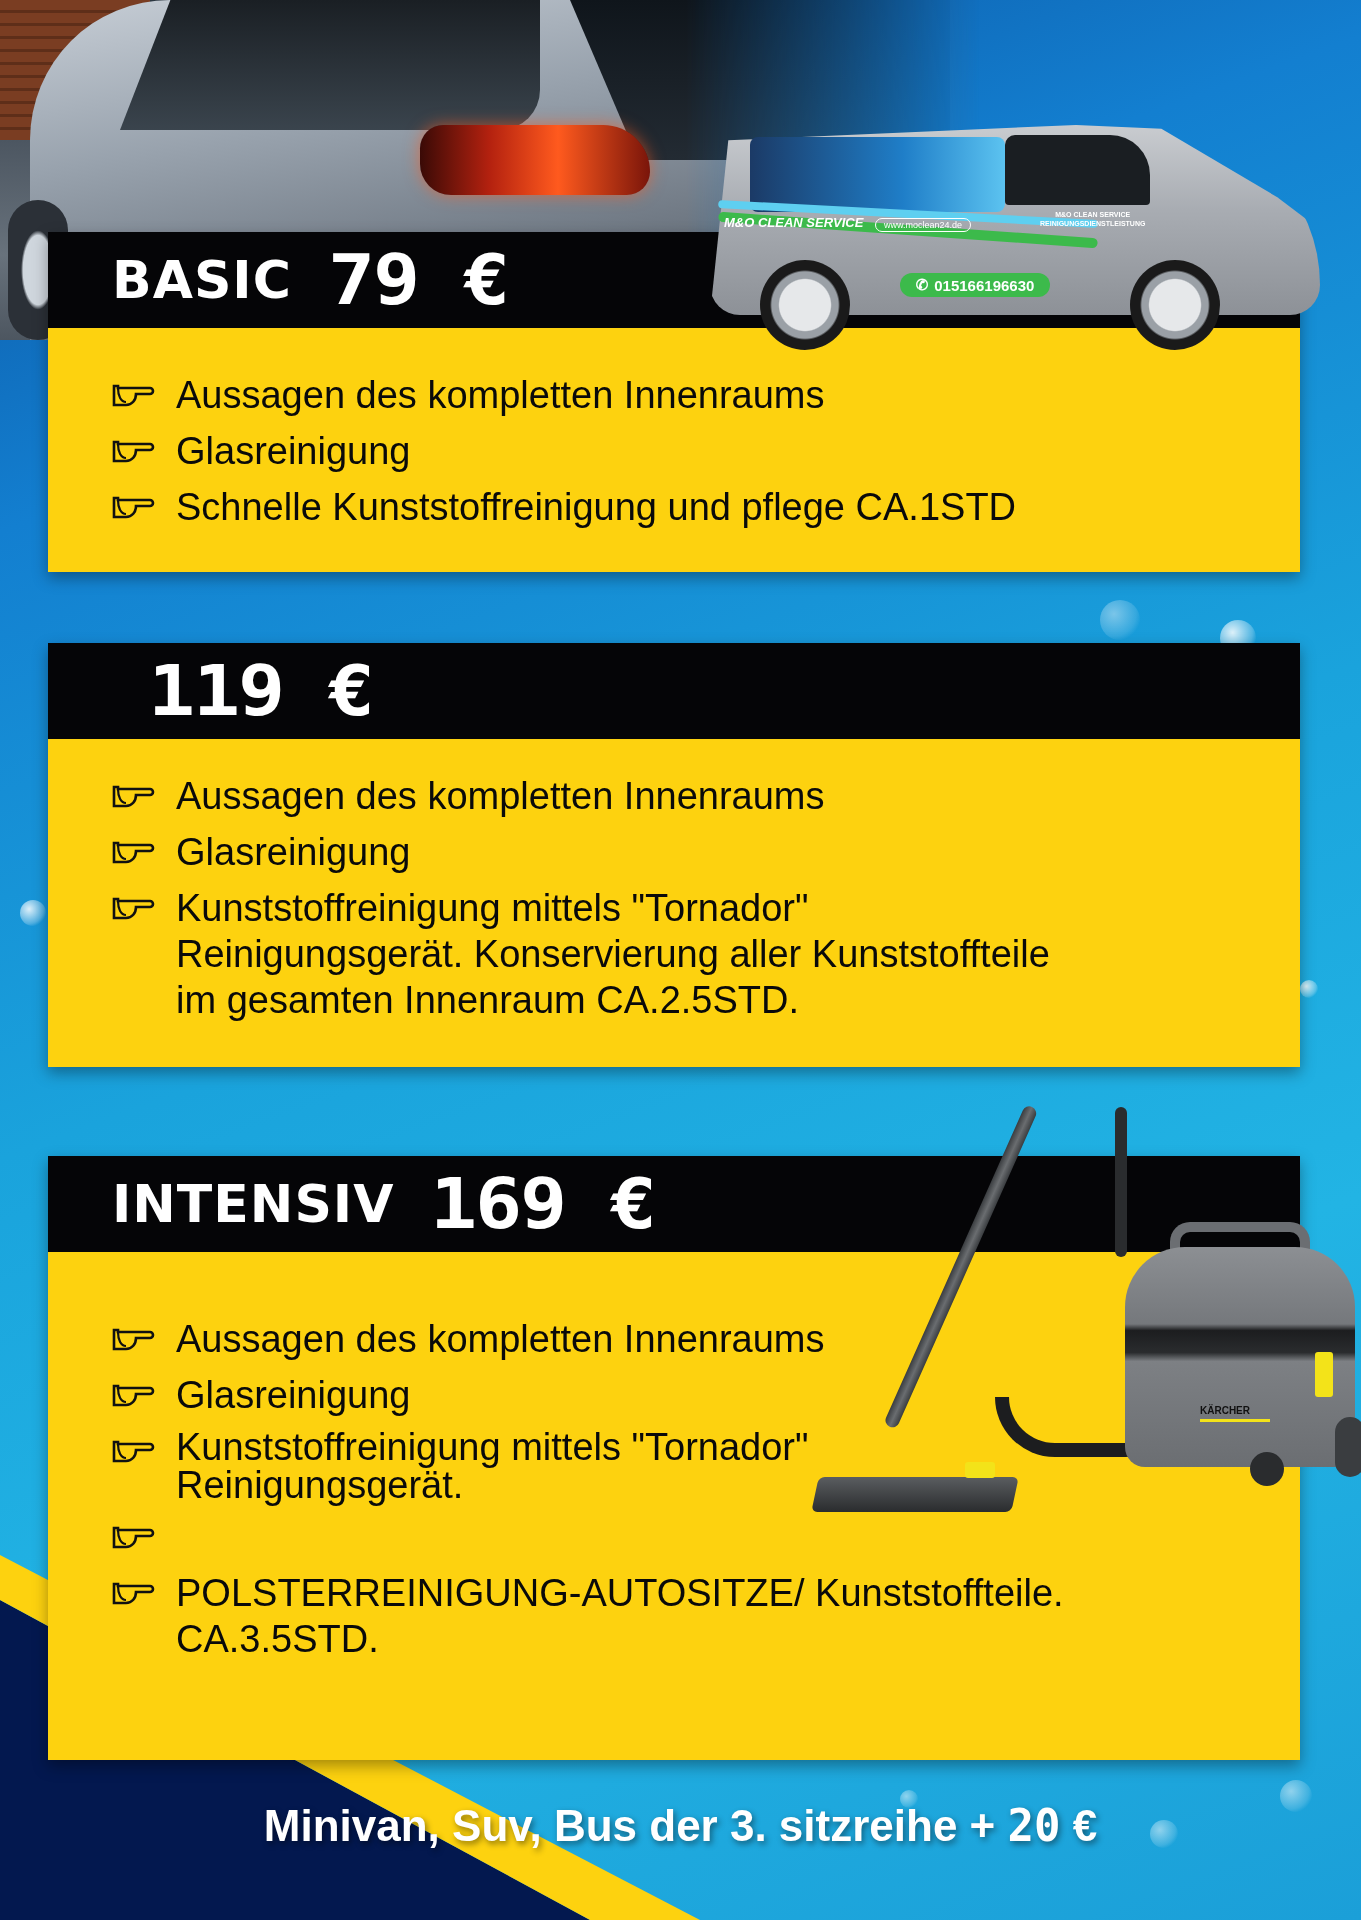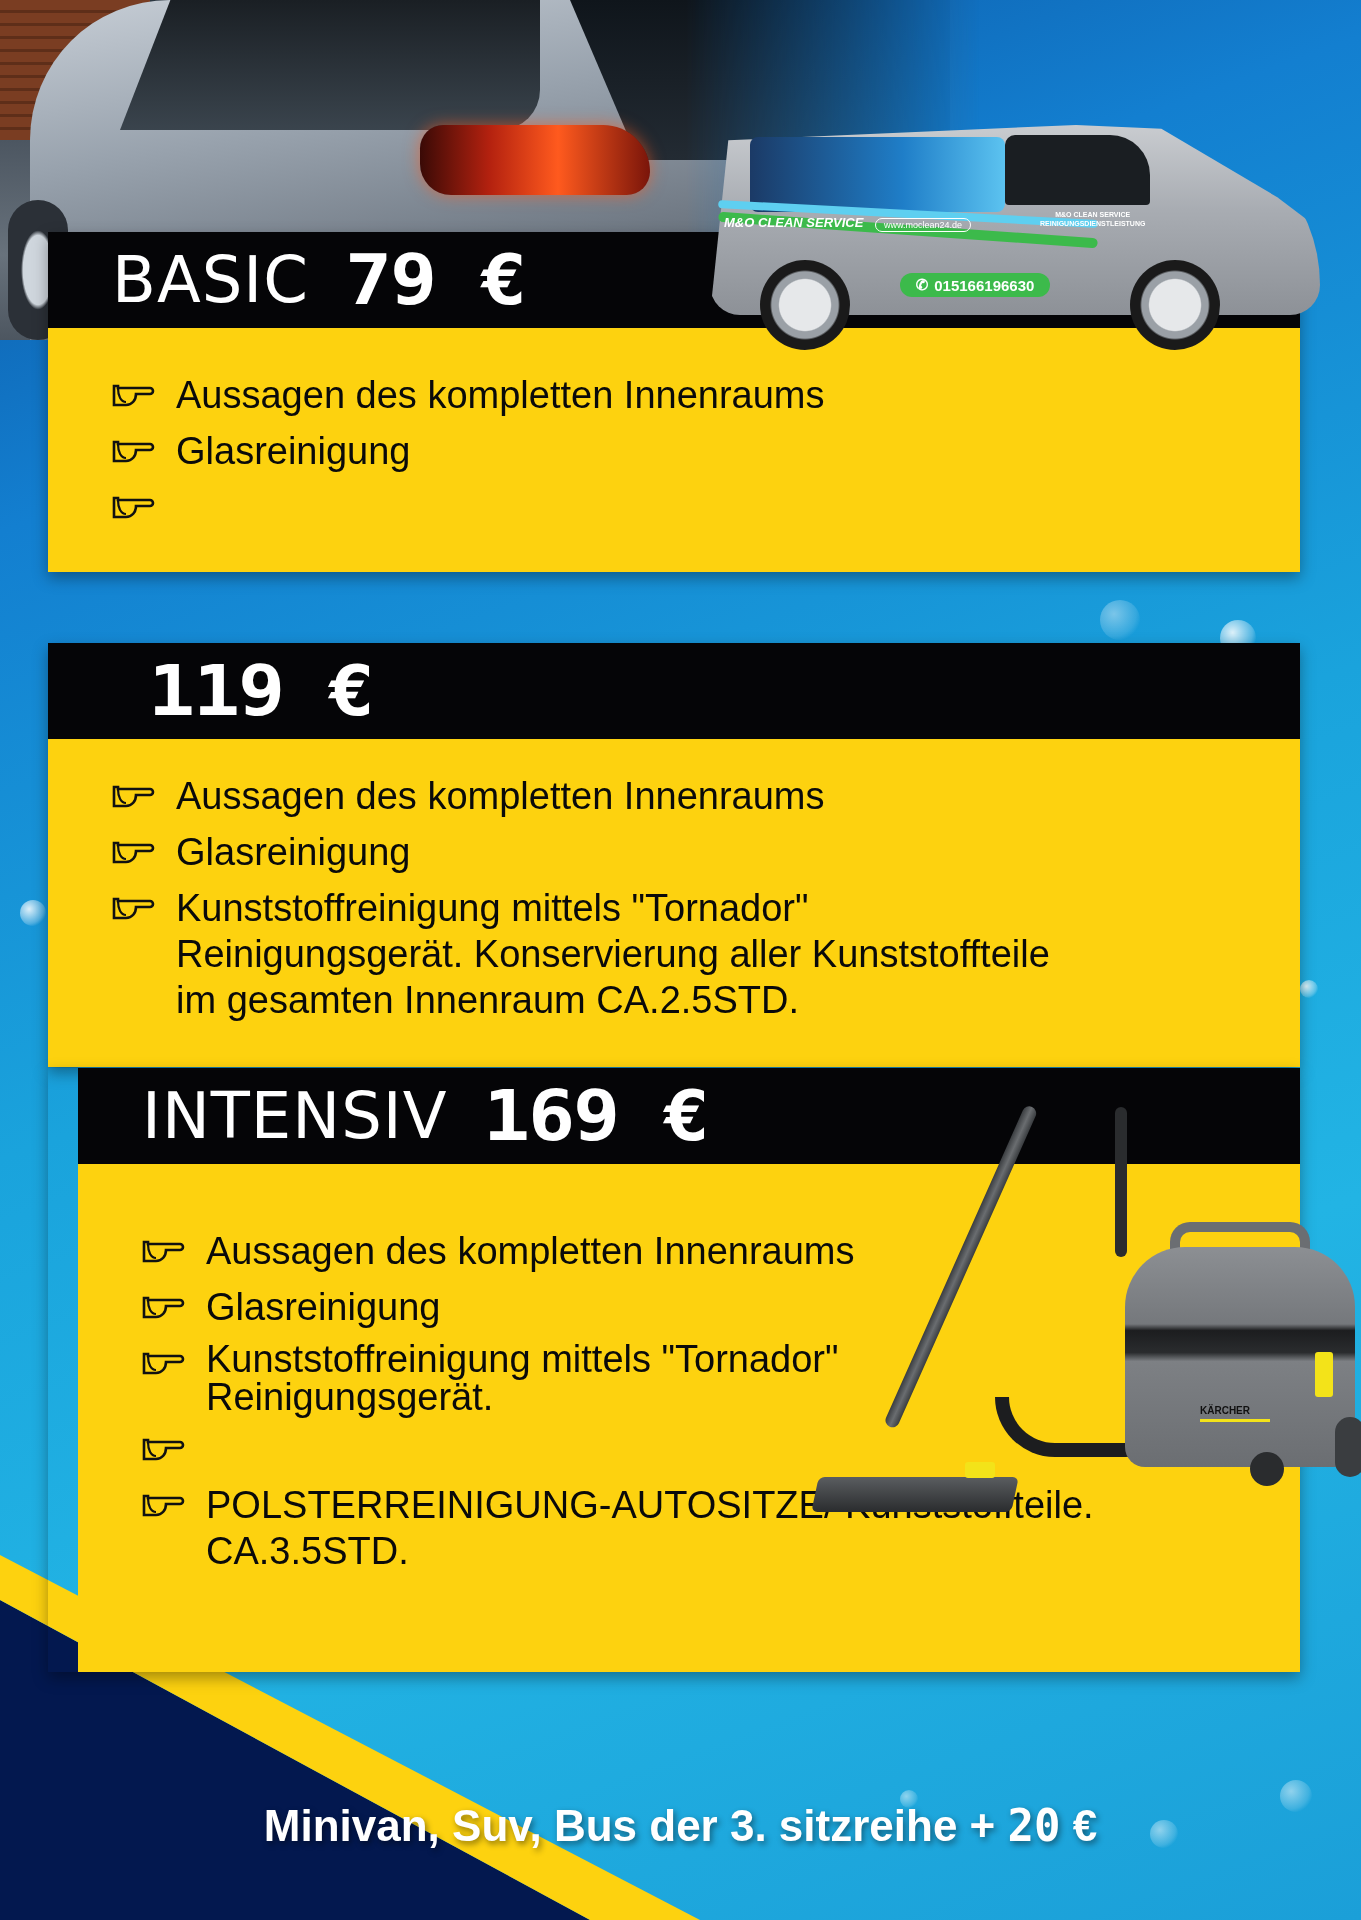--- a/index.html
+++ b/index.html
@@ -22,21 +22,21 @@
   .photo .house { position: absolute; left: 0; top: 0; width: 150px; height: 140px; background: repeating-linear-gradient(180deg, #7a3d22 0 10px, #5e2e19 10px 13px); }
   .photo .car-body { position: absolute; left: 30px; top: 0; width: 900px; height: 340px; border-radius: 140px 220px 0 0; background: linear-gradient(170deg, #c7ced6 0%, #98a2ad 35%, #6c7580 70%, #444c55 100%); }
   .photo .window { position: absolute; left: 120px; top: 0; width: 420px; height: 130px; background: linear-gradient(180deg, #1a1f24, #3a444d); border-radius: 0 0 40px 0; clip-path: polygon(12% 0, 100% 0, 100% 100%, 0 100%); }
   .photo .rear-glass { position: absolute; left: 570px; top: 0; width: 380px; height: 160px; background: linear-gradient(180deg, #0f151b, #232b33); clip-path: polygon(0 0, 100% 0, 100% 100%, 18% 100%); }
   .photo .taillight { position: absolute; left: 420px; top: 125px; width: 230px; height: 70px; border-radius: 30px 60px 30px 40px; background: linear-gradient(90deg, #3a0a06, #b3210f 30%, #ff5a1e 60%, #7a150a); box-shadow: 0 0 16px rgba(255,90,30,0.6); }
   .photo .wheel { position: absolute; left: 8px; top: 200px; width: 60px; height: 140px; border-radius: 30px; background: radial-gradient(ellipse at center, #cfd6dd 0 35%, #2b3037 40% 100%); }
 
   
   .card { position: absolute; left: 48px; width: 1252px; box-shadow: 0 6px 14px rgba(0,0,0,0.35); }
   .card-head { background: #050507; color: #fff; display: flex; align-items: center; padding-left: 64px; height: 96px; }
-  .card-title { font-family: "DejaVu Sans", sans-serif; font-weight: normal; font-size: 64px; letter-spacing: 1px; }
+  .card-title { font-family: "DejaVu Sans", sans-serif; font-weight: bold; font-size: 52px; letter-spacing: 1px; }
   .card-price { font-family: "DejaVu Sans Mono", monospace; font-weight: bold; font-size: 70px; margin-left: 36px; letter-spacing: -2px; transform: scaleX(1.12); transform-origin: left center; }
   .card-body { background: #fdd20f; padding: 50px 0 0 64px; }
   .item { display: flex; align-items: flex-start; font-size: 38px; line-height: 46px; color: #0a0a0a; margin-bottom: 10px; }
   .hand { width: 48px; height: 46px; flex: 0 0 48px; margin-right: 16px; display: flex; align-items: center; }
   .hand svg { width: 46px; height: 24px; }
   .item-text { white-space: pre-line; }
 
   
   .van { position: absolute; left: 710px; top: 115px; width: 620px; height: 240px; }
   .van .shell { position: absolute; left: 0; top: 10px; width: 610px; height: 190px; border-radius: 40px 160px 30px 30px; background: linear-gradient(180deg, #c9ccd0 0%, #a8acb2 45%, #8d9197 100%); clip-path: polygon(3% 8%, 60% 0, 74% 2%, 93% 38%, 100% 55%, 100% 100%, 0 100%); }
@@ -121,20 +121,21 @@
         </span>
       <span class="item-text">Glasreinigung</span>
     </div>
     <div class="item">
       <span class="hand">
           <svg viewBox="0 0 46 24">
             <path d="M2 3h4v2h32a3 3 0 0 1 0 6H24c0 6-4 11-10 11H2z" fill="none" stroke="#111" stroke-width="2.6"></path>
             <path d="M6 5c0 8 3 14 8 14" fill="none" stroke="#111" stroke-width="2.2"></path>
           </svg>
         </span>
+      <span class="item-text">Schnelle Kunststoffreinigung und pflege CA.1STD</span>
     </div>
   </div>
 </section>
 
 <div class="van">
   <div class="shell"></div>
   <div class="panel"></div>
   <div class="cab-window"></div>
   <div class="stripe-blue"></div>
   <div class="stripe-green"></div>
@@ -182,21 +183,21 @@
             <path d="M6 5c0 8 3 14 8 14" fill="none" stroke="#111" stroke-width="2.2"></path>
           </svg>
         </span>
       <span class="item-text">Kunststoffreinigung mittels "Tornador"
 Reinigungsgerät. Konservierung aller Kunststoffteile
 im gesamten Innenraum CA.2.5STD.</span>
     </div>
   </div>
 </section>
 
-<section class="card" style="top:1068px;padding-left:30px;">
+<section class="card" style="top:1156px;">
   <div class="card-head">
     <span class="card-title">INTENSIV</span>
     <span class="card-price">169 €</span>
   </div>
   <div class="card-body" style="height:508px;padding-top:64px;">
     <div class="item">
       <span class="hand">
           <svg viewBox="0 0 46 24">
             <path d="M2 3h4v2h32a3 3 0 0 1 0 6H24c0 6-4 11-10 11H2z" fill="none" stroke="#111" stroke-width="2.6"></path>
             <path d="M6 5c0 8 3 14 8 14" fill="none" stroke="#111" stroke-width="2.2"></path>

